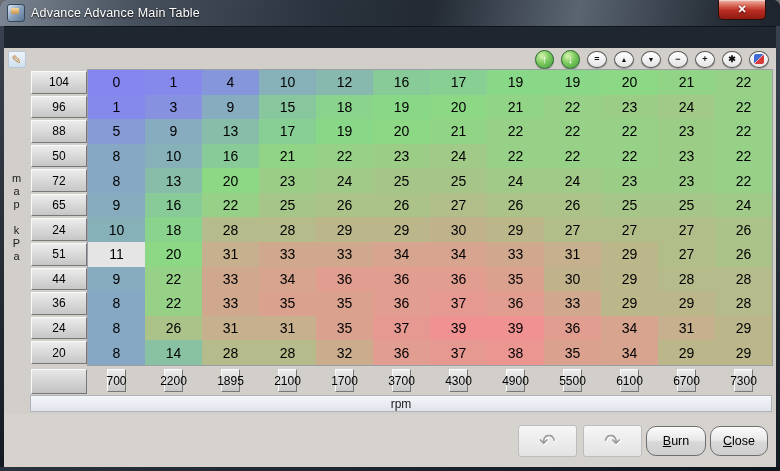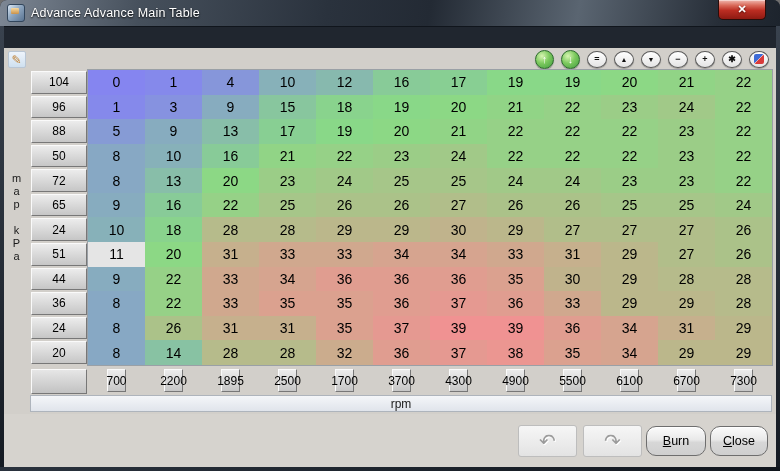--- a/index.html
+++ b/index.html
@@ -314,21 +314,21 @@
         <div class="ch-wrap">
           <div class="ch-btn">700</div>
         </div>
         <div class="ch-wrap">
           <div class="ch-btn">2200</div>
         </div>
         <div class="ch-wrap">
           <div class="ch-btn">1895</div>
         </div>
         <div class="ch-wrap">
-          <div class="ch-btn">2500</div>
+          <div class="ch-btn">2100</div>
         </div>
         <div class="ch-wrap">
           <div class="ch-btn">1700</div>
         </div>
         <div class="ch-wrap">
           <div class="ch-btn">3700</div>
         </div>
         <div class="ch-wrap">
           <div class="ch-btn">4300</div>
         </div>

